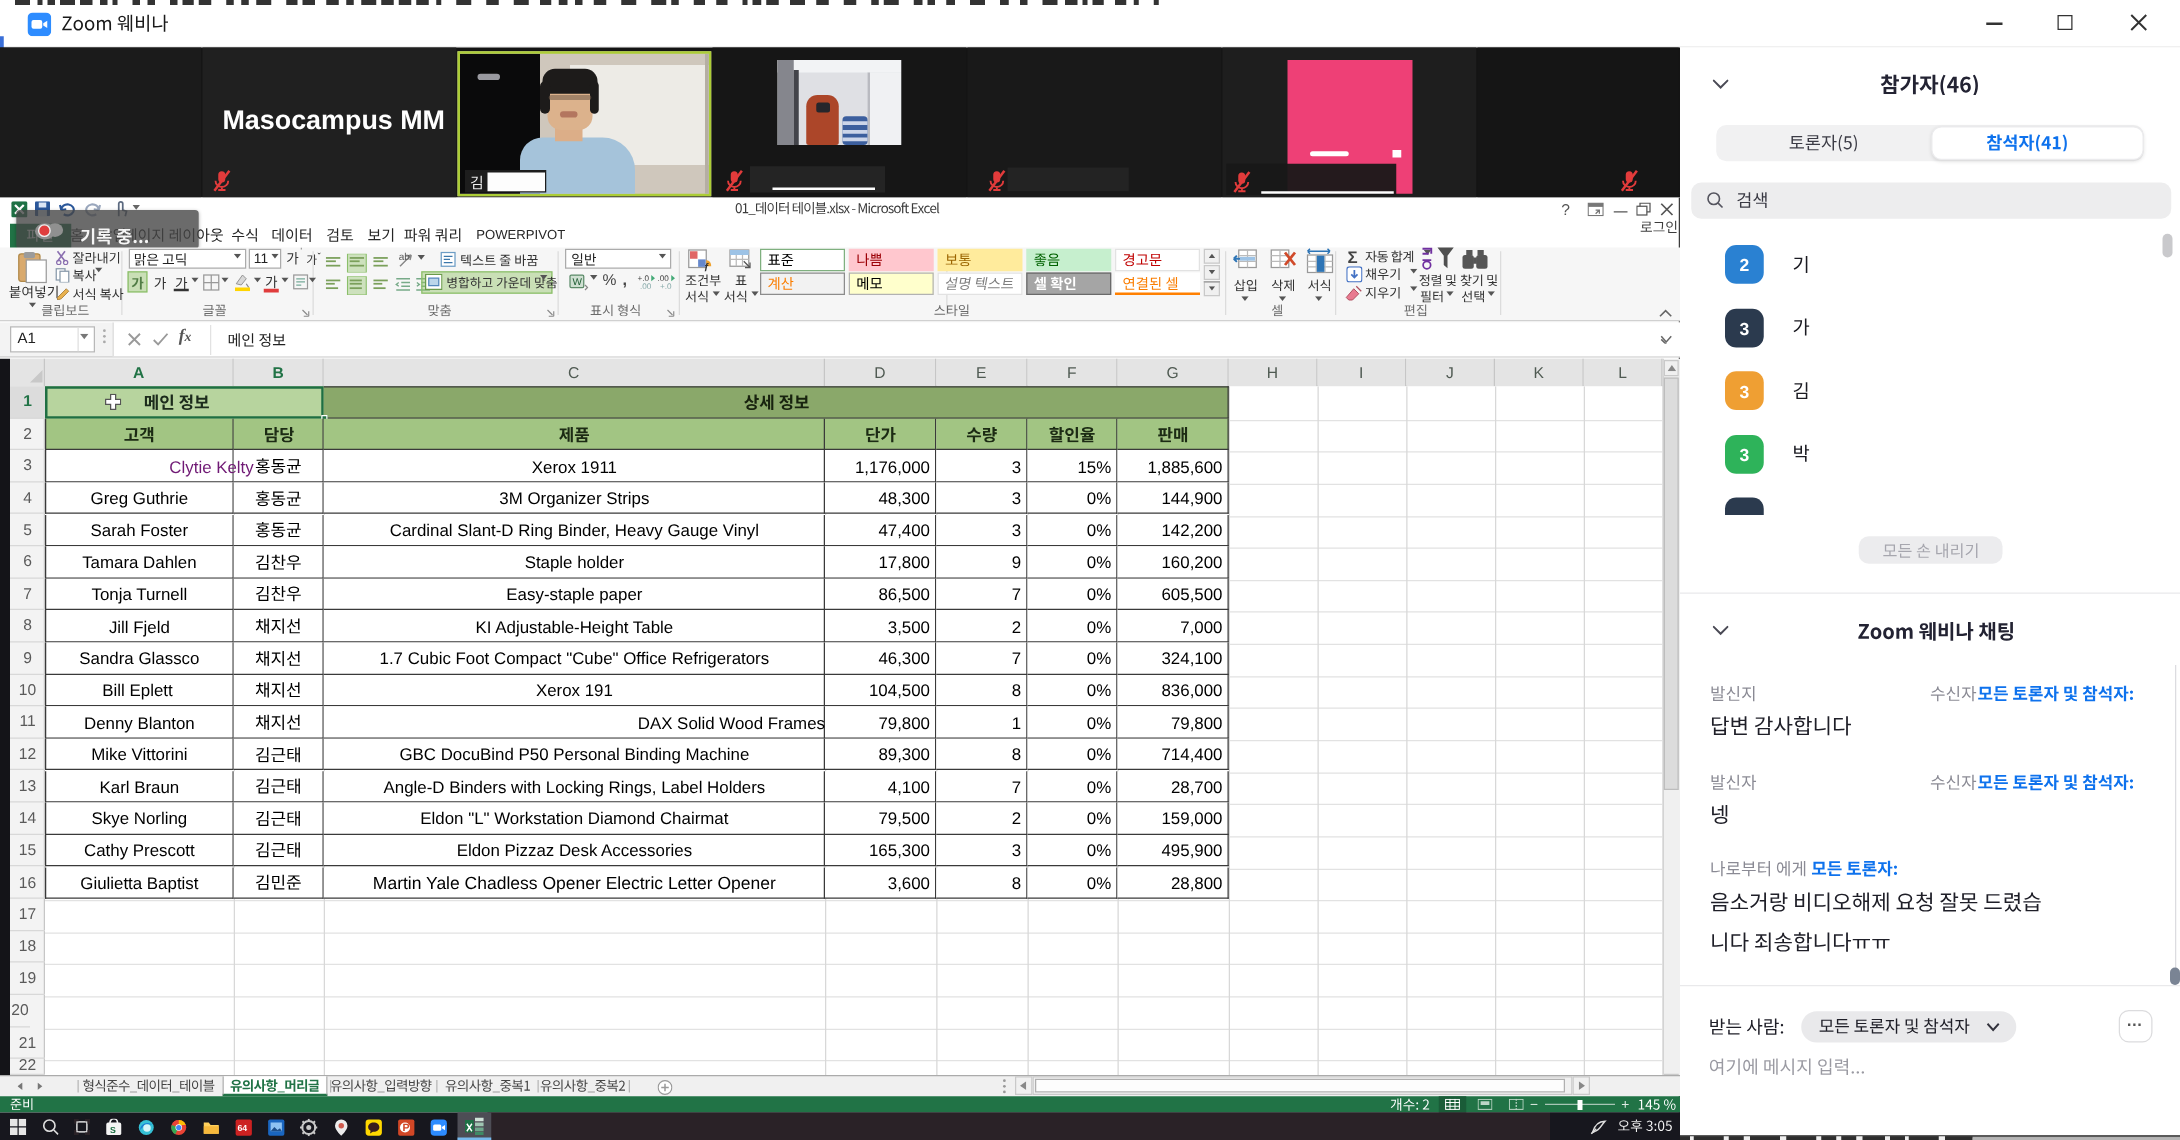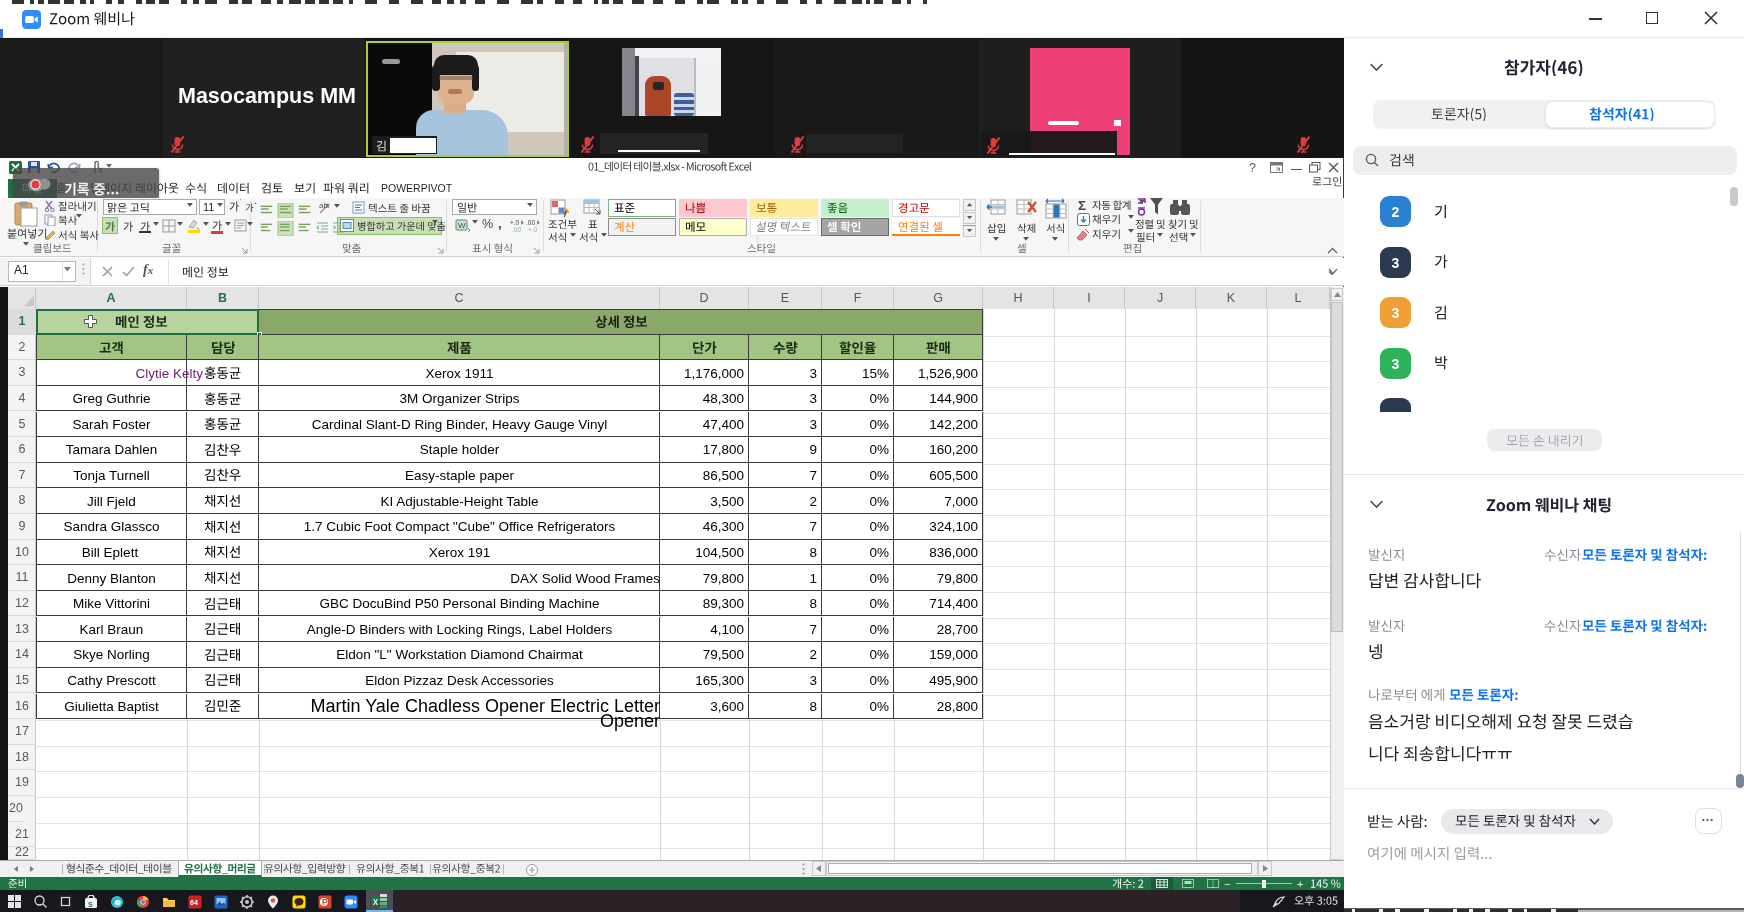--- a/index.html
+++ b/index.html
@@ -1317,21 +1317,21 @@
     <g transform="scale(1,-1)">
       <use href="#k149" x="0"></use>
       <use href="#k119" x="920"></use>
       <use href="#k150" x="1840"></use>
     </g>
   </svg>
 <div class="ab" style="left:259px;top:365.5px;font-size:13.5px;color:#000;line-height:15.5px;width:401px;text-align:center;">Xerox 1911</div>
 <div class="ab" style="left:660px;top:365.5px;font-size:13.5px;color:#000;line-height:15.5px;width:84px;text-align:right;">1,176,000</div>
 <div class="ab" style="left:749px;top:365.5px;font-size:13.5px;color:#000;line-height:15.5px;width:68px;text-align:right;">3</div>
 <div class="ab" style="left:822px;top:365.5px;font-size:13.5px;color:#000;line-height:15.5px;width:67px;text-align:right;">15%</div>
-<div class="ab" style="left:894px;top:365.5px;font-size:13.5px;color:#000;line-height:15.5px;width:84px;text-align:right;">1,526,900</div>
+<div class="ab" style="left:894px;top:365.5px;font-size:13.5px;color:#000;line-height:15.5px;width:84px;text-align:right;">1,885,600</div>
 <div class="ab" style="left:36px;top:385.9px;width:151px;height:25.6px;background:#fff;border-right:1px solid #3a3a3a;border-bottom:1px solid #3a3a3a;border-left:1px solid #3a3a3a;"></div>
 <div class="ab" style="left:187px;top:385.9px;width:72px;height:25.6px;background:#fff;border-right:1px solid #3a3a3a;border-bottom:1px solid #3a3a3a;border-left:none;"></div>
 <div class="ab" style="left:259px;top:385.9px;width:401px;height:25.6px;background:#fff;border-right:1px solid #3a3a3a;border-bottom:1px solid #3a3a3a;border-left:none;"></div>
 <div class="ab" style="left:660px;top:385.9px;width:89px;height:25.6px;background:#fff;border-right:1px solid #3a3a3a;border-bottom:1px solid #3a3a3a;border-left:none;"></div>
 <div class="ab" style="left:749px;top:385.9px;width:73px;height:25.6px;background:#fff;border-right:1px solid #3a3a3a;border-bottom:1px solid #3a3a3a;border-left:none;"></div>
 <div class="ab" style="left:822px;top:385.9px;width:72px;height:25.6px;background:#fff;border-right:1px solid #3a3a3a;border-bottom:1px solid #3a3a3a;border-left:none;"></div>
 <div class="ab" style="left:894px;top:385.9px;width:89px;height:25.6px;background:#fff;border-right:1px solid #3a3a3a;border-bottom:1px solid #3a3a3a;border-left:none;"></div>
 <div class="ab" style="left:36px;top:391.1px;font-size:13.5px;color:#000;line-height:15.5px;width:151px;text-align:center;">Greg Guthrie</div>
 <svg style="position:absolute;left:204.4px;top:391.5px;" width="37.3" height="13.5" viewBox="0 -880 2760 1000" fill="#000">
     <g transform="scale(1,-1)">
@@ -1573,21 +1573,21 @@
 <div class="ab" style="left:822px;top:693.5px;width:72px;height:25.6px;background:#fff;border-right:1px solid #3a3a3a;border-bottom:1px solid #3a3a3a;border-left:none;"></div>
 <div class="ab" style="left:894px;top:693.5px;width:89px;height:25.6px;background:#fff;border-right:1px solid #3a3a3a;border-bottom:1px solid #3a3a3a;border-left:none;"></div>
 <div class="ab" style="left:36px;top:698.7px;font-size:13.5px;color:#000;line-height:15.5px;width:151px;text-align:center;">Giulietta Baptist</div>
 <svg style="position:absolute;left:204.4px;top:699.1px;" width="37.3" height="13.5" viewBox="0 -880 2760 1000" fill="#000">
     <g transform="scale(1,-1)">
       <use href="#k7" x="0"></use>
       <use href="#k154" x="920"></use>
       <use href="#k95" x="1840"></use>
     </g>
   </svg>
-<div class="ab" style="left:259px;top:698.7px;font-size:18px;color:#000;line-height:15.5px;width:401px;text-align:right;">Martin Yale Chadless Opener Electric Letter Opener</div>
+<div class="ab" style="left:259px;top:698.7px;font-size:14px;color:#000;line-height:15.5px;width:401px;text-align:center;">Martin Yale Chadless Opener Electric Letter Opener</div>
 <div class="ab" style="left:660px;top:698.7px;font-size:13.5px;color:#000;line-height:15.5px;width:84px;text-align:right;">3,600</div>
 <div class="ab" style="left:749px;top:698.7px;font-size:13.5px;color:#000;line-height:15.5px;width:68px;text-align:right;">8</div>
 <div class="ab" style="left:822px;top:698.7px;font-size:13.5px;color:#000;line-height:15.5px;width:67px;text-align:right;">0%</div>
 <div class="ab" style="left:894px;top:698.7px;font-size:13.5px;color:#000;line-height:15.5px;width:84px;text-align:right;">28,800</div>
 <div class="ab" style="left:0px;top:287px;width:8px;height:573px;background:#141418;"></div>
 <div class="ab" style="left:1330px;top:287px;width:14px;height:586px;background:#f0f0f0;border-left:1px solid #c9c9c9;"></div>
 <div class="ab" style="left:1331px;top:288px;width:12px;height:13px;background:#f0f0f0;border:1px solid #c9c9c9;"></div>
 <svg class="ab" style="left:1334px;top:292px" width="7" height="5" viewBox="0 0 7 5">
     <path d="M0 5 L3.5 0 L7 5 Z" fill="#888"></path>
   </svg>

